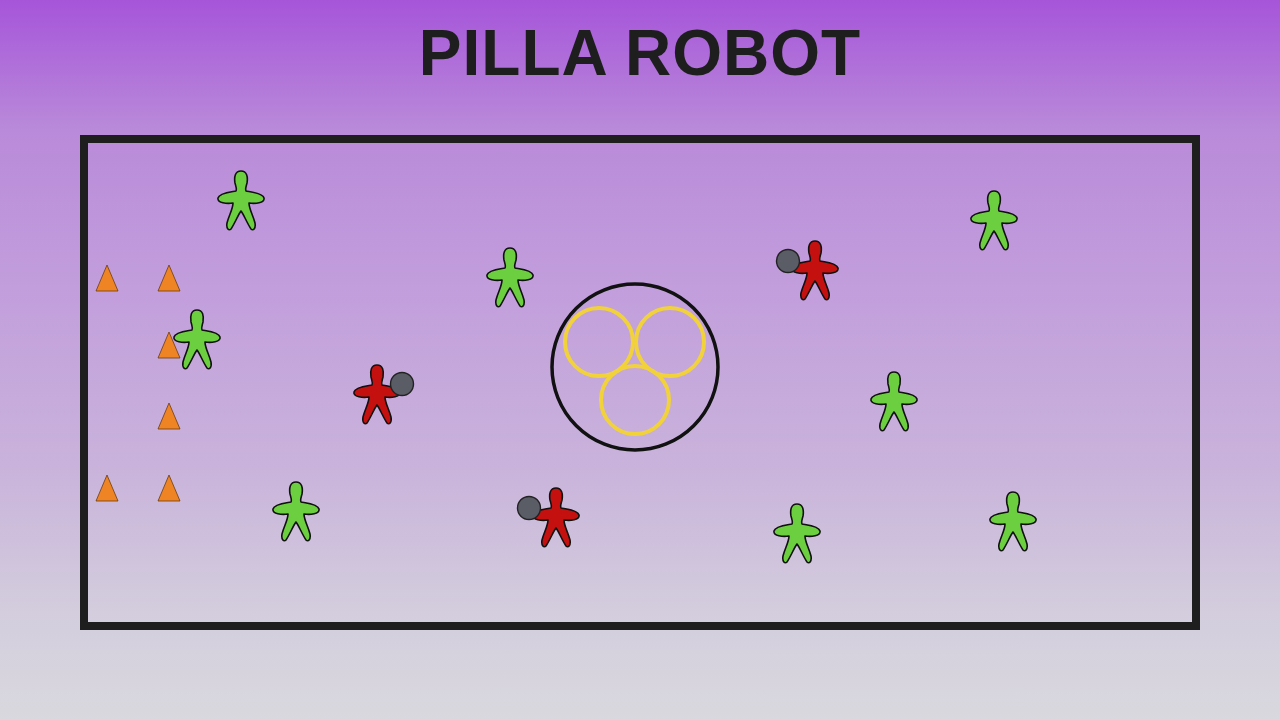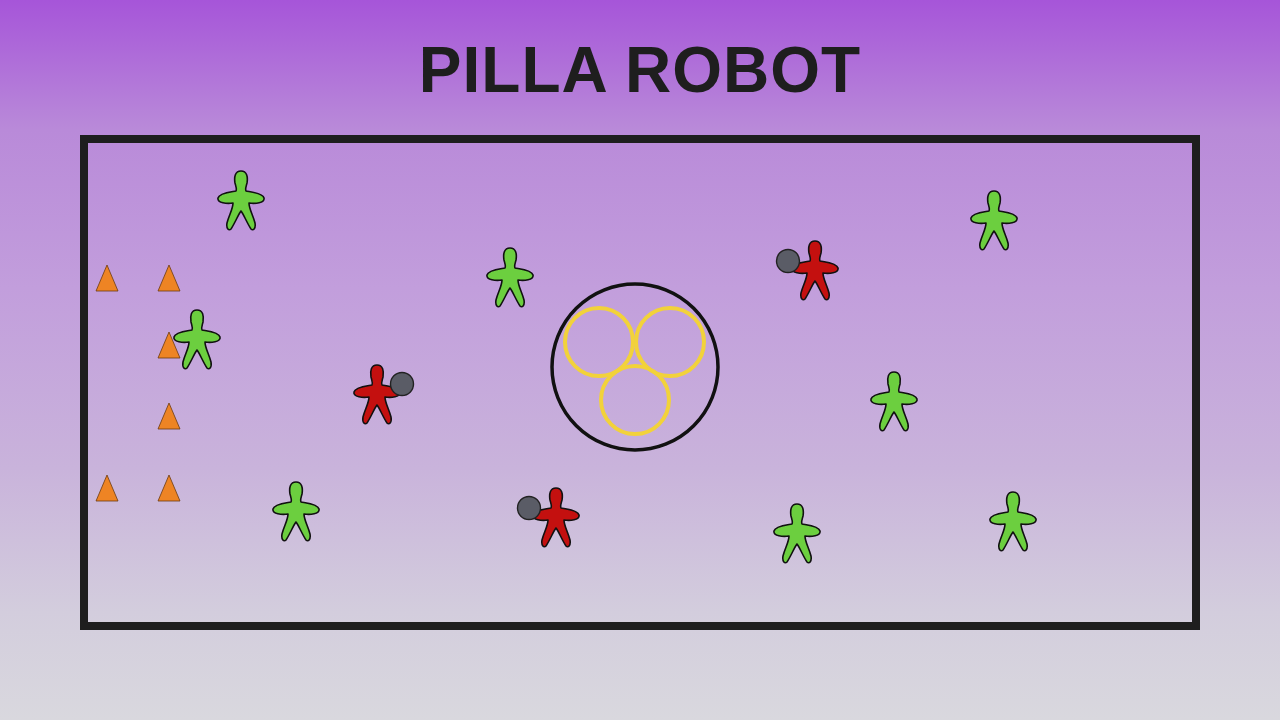--- a/index.html
+++ b/index.html
@@ -2,21 +2,21 @@
 <html><head>
 <meta charset="utf-8">
 <style>
   html, body { margin: 0; padding: 0; }
   body {
     width: 1280px; height: 720px; overflow: hidden; position: relative;
     background: linear-gradient(to bottom, #a655d9 0%, #b98ad9 18%, #c29edc 40%, #c9b3db 65%, #d3cddd 85%, #d9d8de 100%);
     font-family: "Liberation Sans", sans-serif;
   }
   .title {
-    position: absolute; left: 0; top: 33px; width: 1280px; text-align: center;
+    position: absolute; left: 0; top: 16px; width: 1280px; text-align: center;
     font-family: "Liberation Sans", sans-serif; font-weight: bold; font-size: 64px;
     color: #1e1e1e; letter-spacing: 1px; line-height: 74px;
   }
   .field {
     position: absolute; left: 80px; top: 135px; width: 1120px; height: 495px;
     box-sizing: border-box; border: 8px solid #1e1e1e;
   }
   svg.scene { position: absolute; left: 0; top: 0; }
 </style>
 </head>

